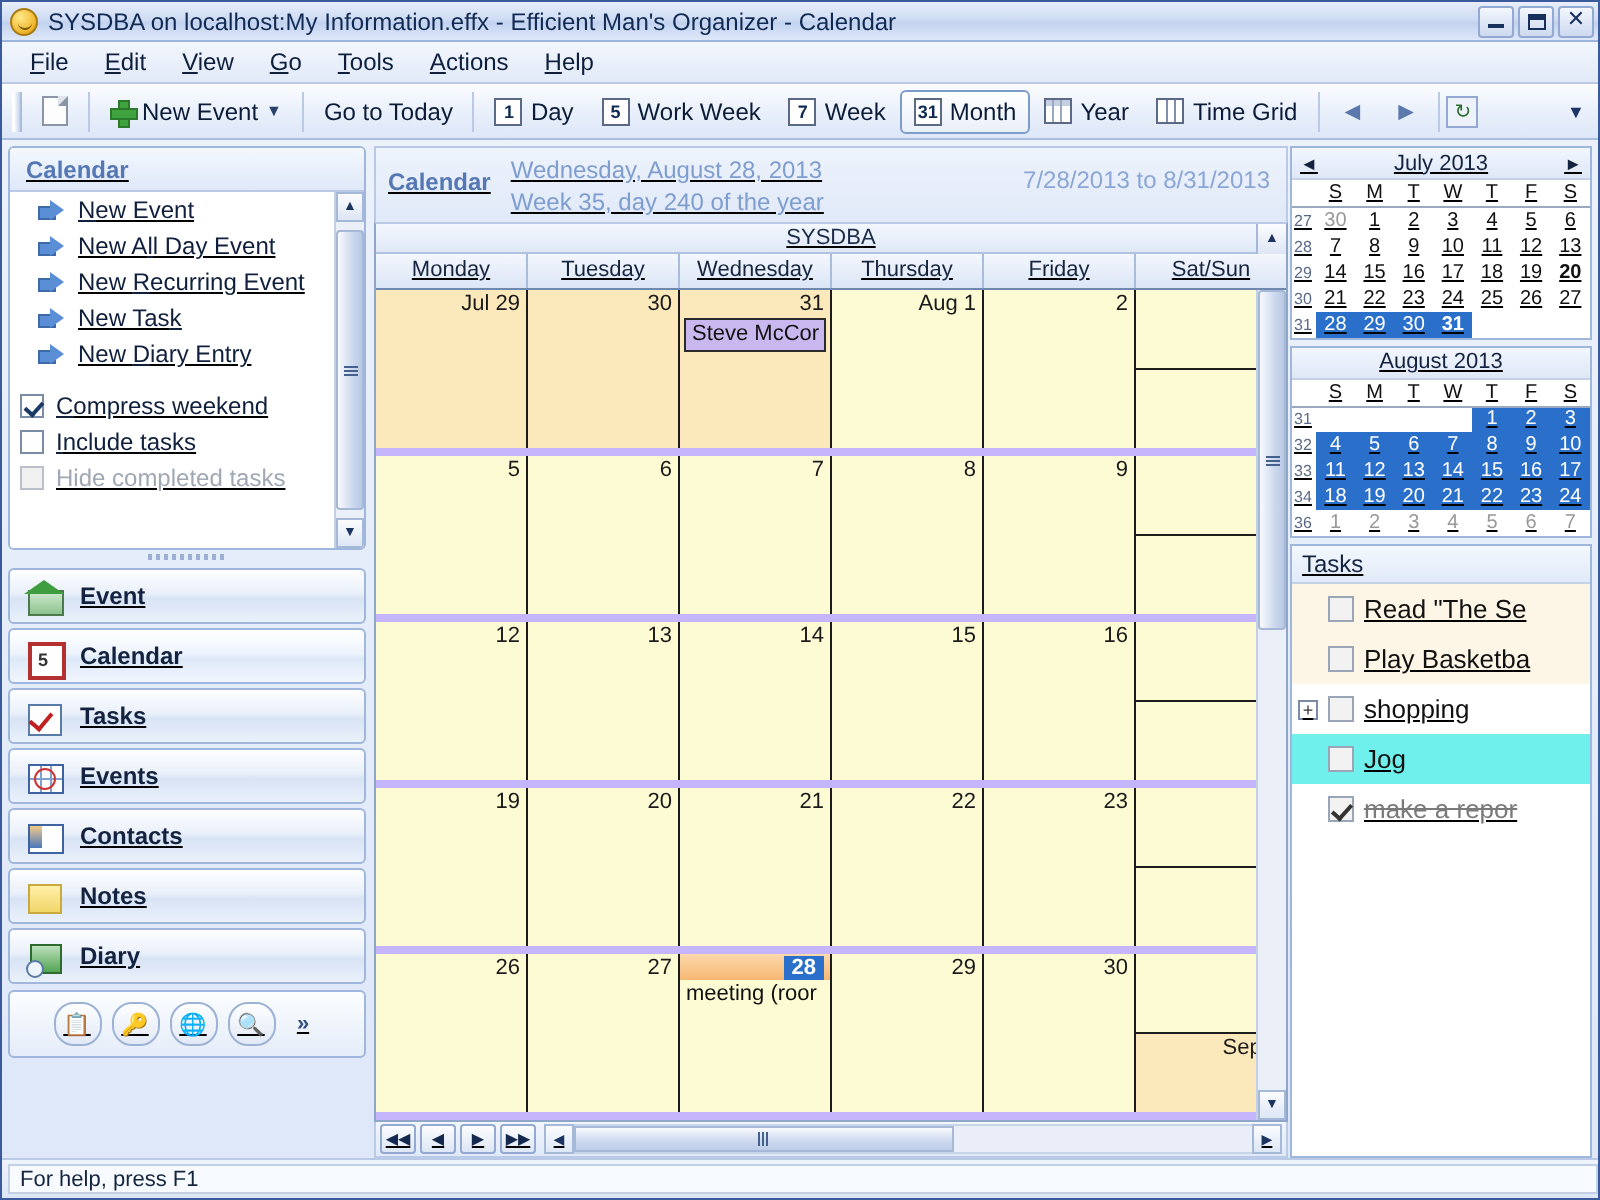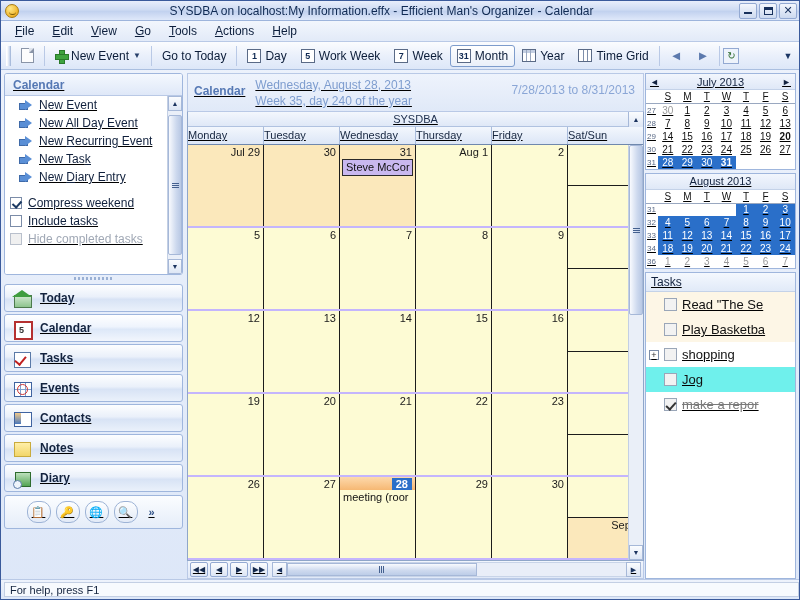--- a/index.html
+++ b/index.html
@@ -19,21 +19,20 @@
   }
 
   
   .titlebar {
     height:20px;
     background:linear-gradient(to bottom,#e8eefb 0%,#cfdcf3 45%,#c2d2ef 55%,#dfe8fa 100%);
     border-bottom:1px solid #9db4dc;
     display:flex; align-items:center;
     padding:0 2px 0 4px;
     position:relative;
-    text-align:center;
   }
   .title-icon{
     width:14px;height:14px;border-radius:50%;
     background:radial-gradient(circle at 35% 30%,#ffe98a,#f0b429 70%,#c98b10);
     border:1px solid #a87c14;
     margin-right:5px; flex:none;
     position:relative;
   }
   .title-icon:after{
     content:"";position:absolute;left:3px;top:5px;width:7px;height:4px;
@@ -266,27 +265,27 @@
     font-size:11px;color:#1b2c4a;position:relative;
   }
   .owner-row .sc{position:absolute;right:0;top:0;width:15px;height:15px;
     background:linear-gradient(to bottom,#fbfcfe,#dde6f5);border-left:1px solid #a6b8d8;
     display:flex;align-items:center;justify-content:center;font-size:7px;color:#1c3460;}
   .dayhdr{
     height:18px;display:flex;background:linear-gradient(to bottom,#f3f7fd,#dce6f6);
     border-bottom:1px solid #6f88ad;
   }
   .dayhdr div{
-    flex:1;font-size:11px;color:#15253f;line-height:17px;
+    flex:1;text-align:center;font-size:11px;color:#15253f;line-height:17px;
     border-right:1px solid #a9bcdc;
   }
   .dayhdr div:last-child{border-right:none;}
 
   .weeks{flex:1;display:flex;flex-direction:column;min-height:0;position:relative;}
-  .week{flex:1;display:flex;border-bottom:2px solid #c4b5fd;min-height:0;}
+  .week{flex:1;display:flex;border-bottom:4px solid #c4b5fd;min-height:0;}
   .week:last-child{border-bottom:none;}
   .cell{
     flex:1;border-right:1px solid #1c1c1c;position:relative;background:#fdfbd4;
     overflow:hidden;min-width:0;
   }
   .cell.prevmonth{background:#fbe8bb;}
   .cell:last-child{border-right:none;}
   .cell.weekend{display:flex;flex-direction:column;padding:0;}
   .halfday{flex:1;position:relative;border-bottom:1px solid #1c1c1c;min-height:0;}
   .halfday:last-child{border-bottom:none;}
@@ -502,21 +501,21 @@
         </div>
       </div>
 
       <div class="splitter">
           <span></span>
         </div>
 
       <div class="navlist">
         <div class="navitem">
           <span class="nav-ic ic-home"></span>
-          <span>Today</span>
+          <span>Event</span>
         </div>
         <div class="navitem sel">
           <span class="nav-ic ic-cal"></span>
           <span>Calendar</span>
         </div>
         <div class="navitem">
           <span class="nav-ic ic-task"></span>
           <span>Tasks</span>
         </div>
         <div class="navitem">

